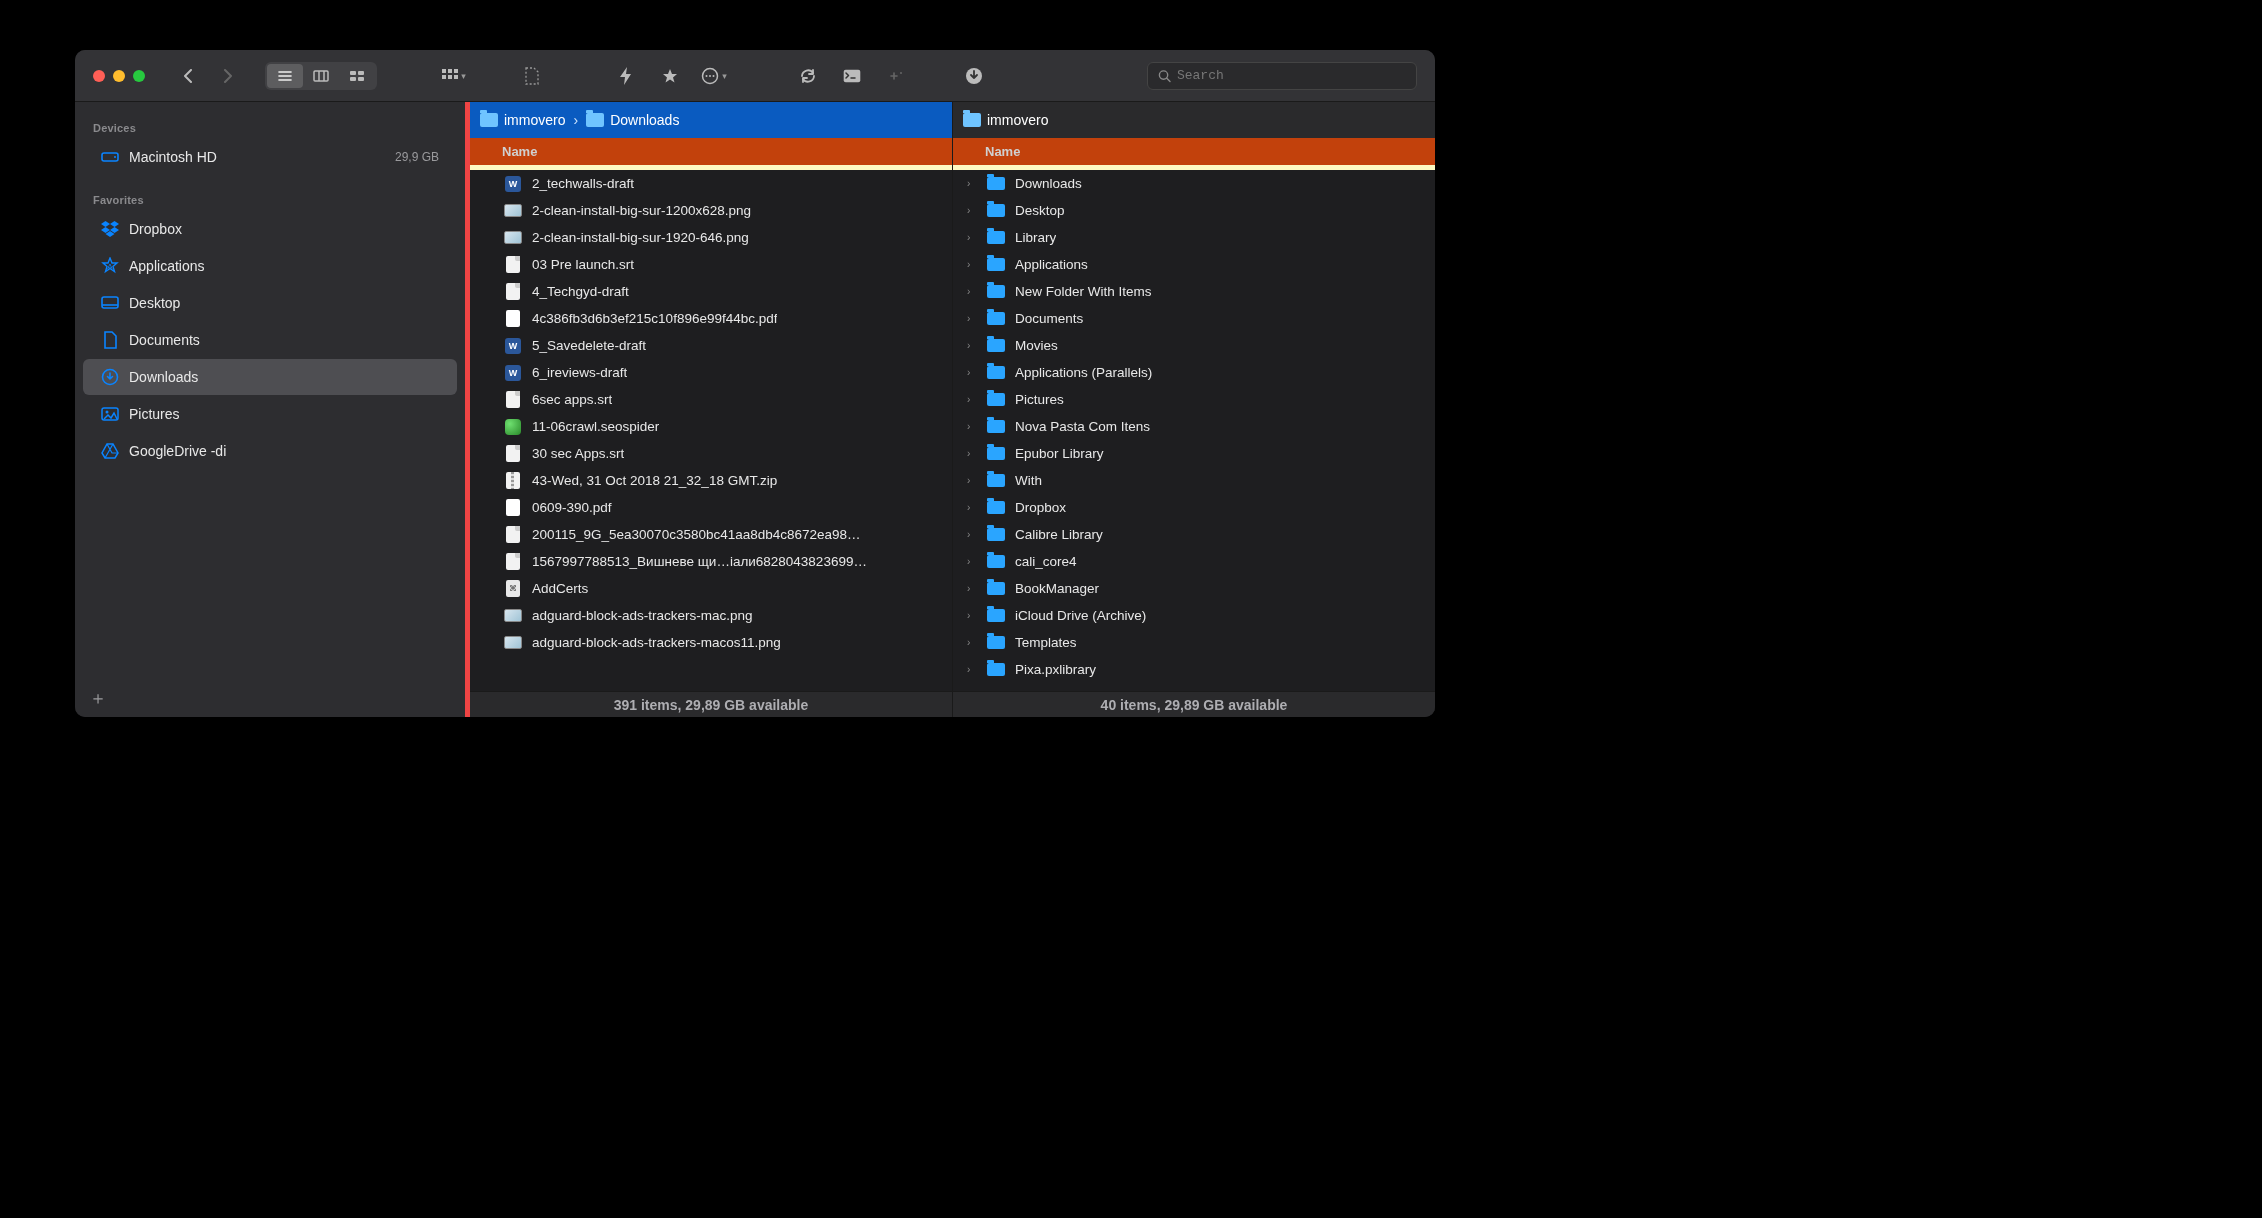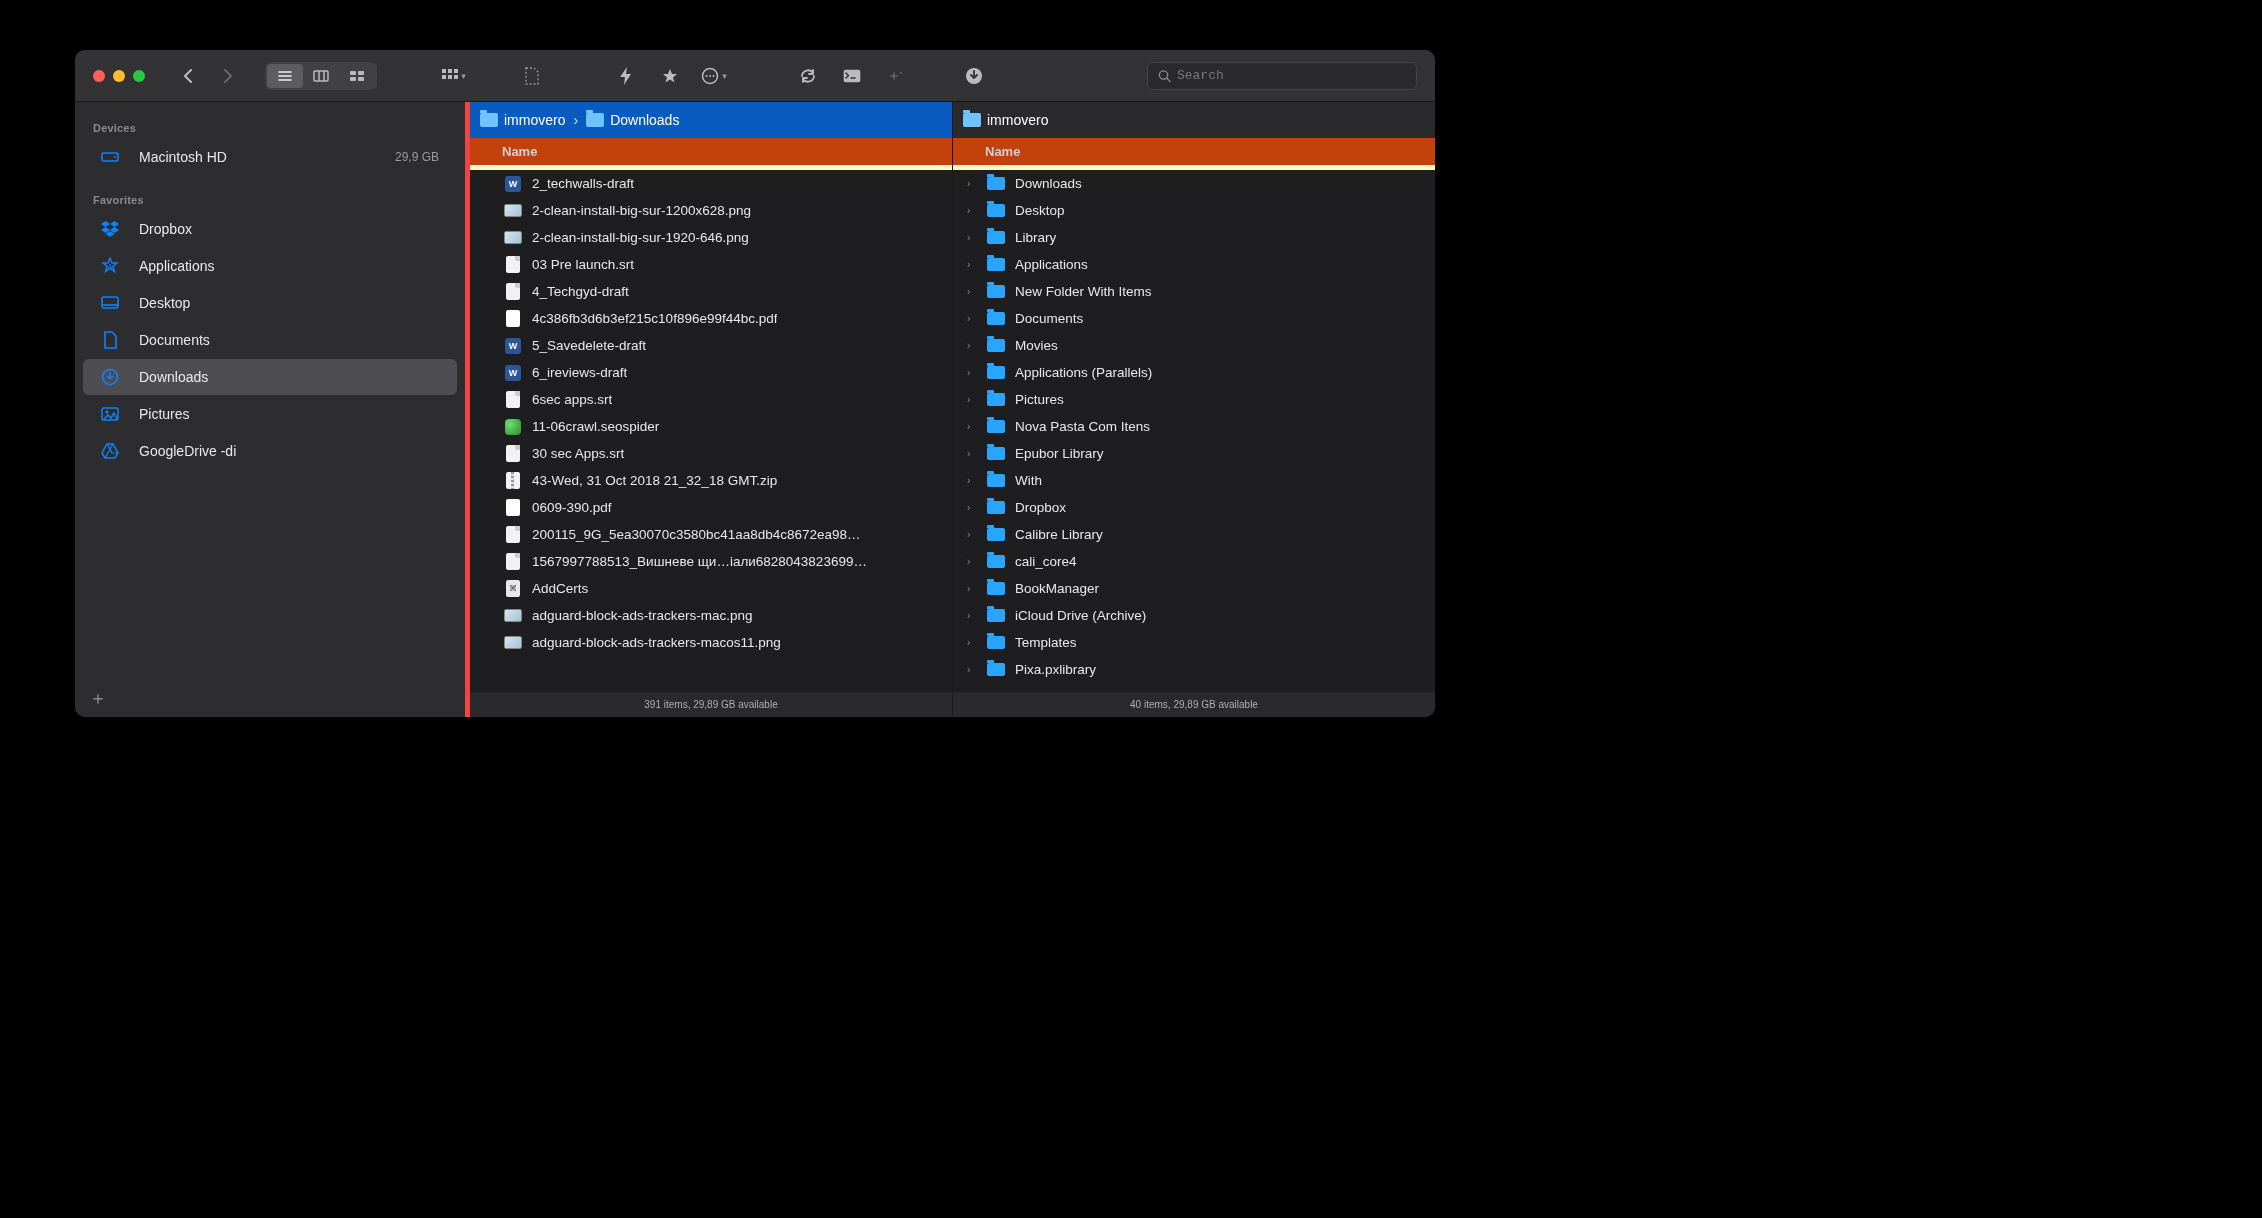--- a/index.html
+++ b/index.html
@@ -58,21 +58,21 @@
 }
 .search-box input::placeholder { color:#777; }
 .body { display:flex; flex:1; min-height:0; }
 .sidebar {
   width: 395px; background:#2d2d30; border-right:5px solid #ef4444;
   display:flex; flex-direction:column; padding-top:14px;
   position: relative;
 }
 .sb-section-title { font-size:11px; font-weight:600; color:#8a8a8d; padding:6px 18px 4px; letter-spacing:0.2px; }
 .sb-item {
-  display:flex; align-items:center; gap:20px; padding:6px 18px; height:36px;
+  display:flex; align-items:center; gap:10px; padding:6px 18px; height:36px;
   color:#e8e8e8; font-size:14px; border-radius:6px; margin:1px 8px;
 }
 .sb-item.selected { background:#4e4e52; }
 .sb-item .icon { width:18px; height:18px; display:flex; align-items:center; justify-content:center; color:#0a84ff; }
 .sb-item .label { flex:1; white-space:nowrap; overflow:hidden; text-overflow:ellipsis; }
 .sb-item .badge { font-size:12px; color:#9a9a9d; }
 .sidebar-add {
   position:absolute; bottom:8px; left:12px; color:#9a9a9d; font-size:18px; width:22px; height:22px;
   display:flex; align-items:center; justify-content:center;
 }
@@ -103,21 +103,21 @@
 .folder-ico:before { content:""; position:absolute; top:-3px; left:0; width:7px; height:3px; background:#2aa5ff; border-radius:1px 1px 0 0; }
 .doc-ico { width:14px; height:17px; background:#f2f2f2; border-radius:2px; position:relative; }
 .doc-ico:after { content:""; position:absolute; top:0; right:0; width:5px; height:5px; background:#ccc; border-bottom-left-radius:2px; }
 .word-ico { width:16px; height:16px; background:#2b579a; border-radius:3px; color:#fff; font-size:9px; font-weight:bold; display:flex; align-items:center; justify-content:center; }
 .img-ico { width:18px; height:13px; background:linear-gradient(135deg,#d8e6ef,#a0c4d6); border:1px solid #888; border-radius:2px; }
 .pdf-ico { width:14px; height:17px; background:#fff; border-radius:2px; position:relative; }
 .zip-ico { width:14px; height:17px; background:#f2f2f2; border-radius:2px; position:relative; }
 .zip-ico:before { content:""; position:absolute; left:5px; top:0; width:3px; height:17px; background:repeating-linear-gradient(#999,#999 2px,#ddd 2px,#ddd 4px); }
 .app-ico { width:16px; height:16px; border-radius:4px; background:radial-gradient(circle at 30% 30%,#6fe070,#2a8a2a); }
 .sh-ico { width:14px; height:17px; background:#e8e8e8; border-radius:2px; display:flex; align-items:center; justify-content:center; font-size:8px; color:#444; }
-.status-bar { height:26px; display:flex; align-items:center; justify-content:center; color:#aeaeb2; font-size:10px; background:#2a2a2c; border-top:1px solid #1a1a1a; }
+.status-bar { height:26px; display:flex; align-items:center; justify-content:center; color:#aeaeb2; font-size:14px; background:#2a2a2c; border-top:1px solid #1a1a1a;font-weight:bold; }
 svg { display:block; }
 </style>
 </head>
 <body>
 
 <div class="window">
 
   <div class="toolbar">
     <div class="traffic-lights">
       <div class="tl red"></div>

